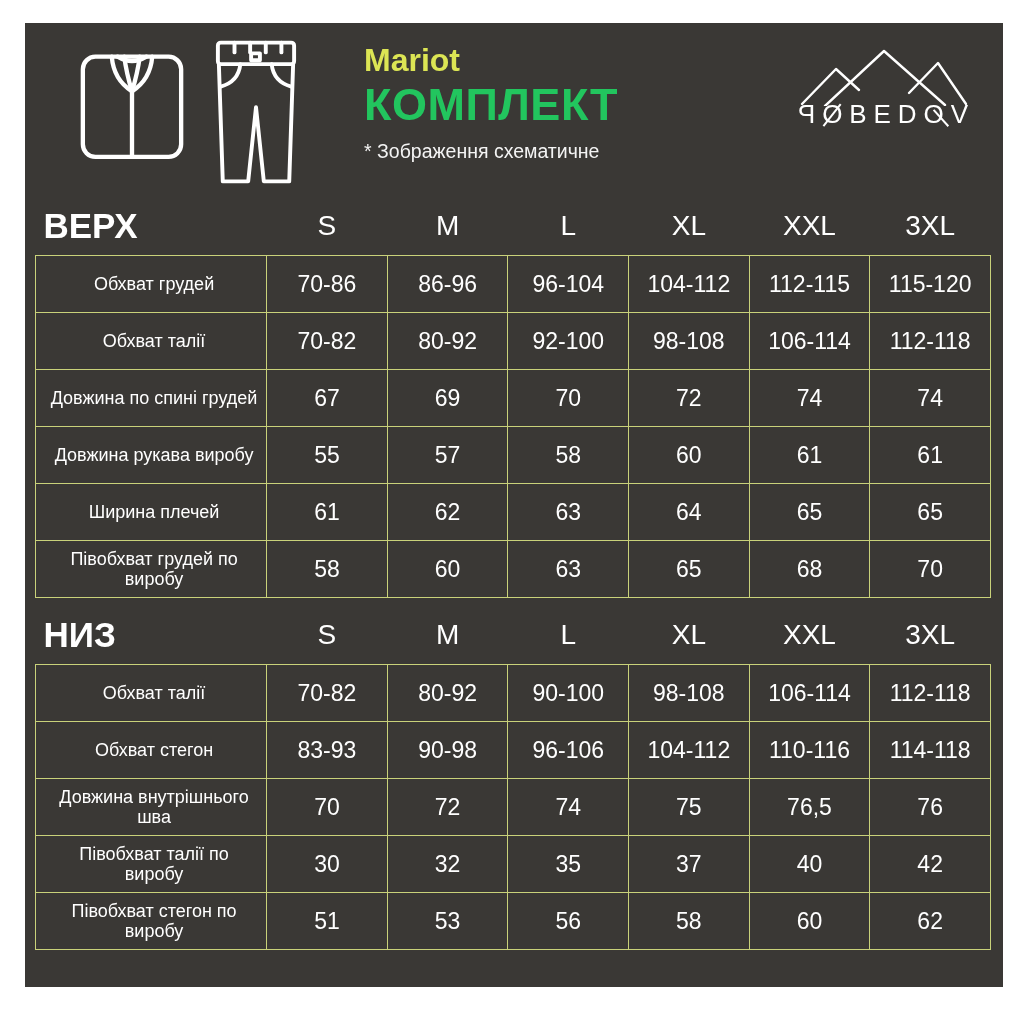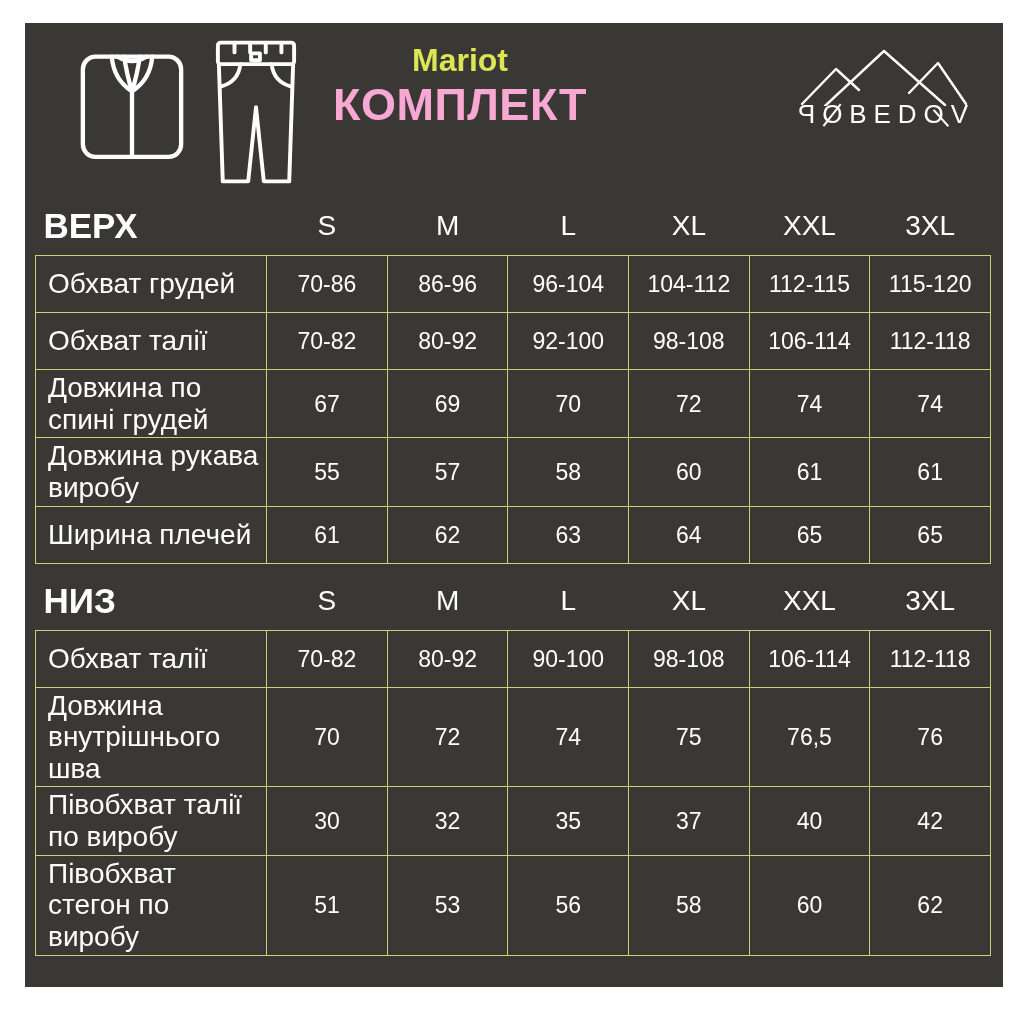--- a/index.html
+++ b/index.html
@@ -10,23 +10,23 @@
   }
   .canvas{
     position:absolute;left:25px;top:23px;width:978px;height:964px;
     background:#3a3835;color:#ffffff;box-sizing:border-box;overflow:hidden;
   }
 
   
   .hdr{display:flex;align-items:flex-start;padding:15px 34px 0 54px;height:166px;box-sizing:border-box;}
   .icon-shirt{width:106px;height:122px;flex:0 0 auto;margin-top:2px;}
   .icon-pants{width:86px;height:148px;flex:0 0 auto;margin-left:28px;}
-  .titleblock{margin-left:34px;padding-top:4px;text-align:center;}
+  .titleblock{margin-left:65px;padding-top:4px;}
   .product{font-size:32px;font-weight:600;color:#dce554;line-height:1.15;}
-  .title{font-size:45px;font-weight:800;color:#f9a8d4;letter-spacing:.5px;line-height:1.08;margin-top:2px;}
+  .title{font-size:45px;font-weight:800;color:#22c55e;letter-spacing:.5px;line-height:1.08;margin-top:2px;}
   .note{font-size:19.5px;color:#f4f4f4;line-height:1.42;font-weight:400;}
   .notes{margin-top:9px;}
   .logo{margin-left:auto;width:172px;display:flex;flex-direction:column;align-items:center;margin-top:10px;}
   .mountains{width:172px;height:58px;}
   .wordmark{
     width:170px;display:flex;justify-content:space-between;
     font-size:26px;font-weight:400;color:#ffffff;margin-top:-6px;line-height:1.1;
   }
   .wordmark span{display:inline-block;position:relative;}
   .wordmark .mirror{transform:scaleX(-1);}
@@ -44,21 +44,21 @@
   table.size-table{width:100%;border-collapse:collapse;table-layout:fixed;margin-top:11px;}
   table.size-table col.label-col{width:24.2%;}
   table.size-table col.size-col{width:12.633%;}
   table.size-table th{border:none;background:transparent;}
   th.section{font-size:35px;font-weight:700;text-align:left;padding:6px 0 9px 8px;color:#ffffff;}
   th.size{font-size:28px;font-weight:500;text-align:center;padding:6px 0 9px 0;color:#ffffff;}
   td{
     border:1.5px solid #c9d27a;text-align:center;vertical-align:middle;
     font-size:23px;font-weight:400;height:52px;padding:2px 6px;line-height:1.13;color:#ffffff;
   }
-  td.label{text-align:left;font-size:28px;padding-left:12px;}
+  td.label{text-align:center;font-size:18px;padding-left:12px;}
 </style>
 </head>
 <body>
 
 <div class="canvas">
 
   <header class="hdr">
 
     <svg class="icon-shirt" viewBox="0 0 110 124" fill="none" stroke="#ffffff" stroke-width="4.5" stroke-linecap="round" stroke-linejoin="round">
       <rect x="4" y="16" width="102" height="104" rx="13"></rect>
@@ -79,20 +79,21 @@
       <rect x="39" y="15" width="9" height="7"></rect>
       <path d="M6,26 L10,146 L36,146 L44,70 L52,146 L78,146 L82,26"></path>
       <path d="M28,26 Q26,44 8,49"></path>
       <path d="M60,26 Q62,44 80,49"></path>
     </svg>
 
     <div class="titleblock">
       <div class="product">Mariot</div>
       <div class="title">КОМПЛЕКТ</div>
       <div class="notes">
+        <div class="note">* Зображення схематичне</div>
       </div>
     </div>
 
     <div class="logo">
       <svg class="mountains" viewBox="0 0 170 58" fill="none" stroke="#ffffff" stroke-width="2.4" stroke-linecap="round" stroke-linejoin="round">
         <polyline points="4,56 38,21 61,42"></polyline>
         <polyline points="27,58 86,3 147,57"></polyline>
         <polyline points="111,45 140,15 168,56"></polyline>
       </svg>
       <div class="wordmark">
@@ -168,20 +169,29 @@
           </tr>
           <tr>
             <td class="label">Ширина плечей</td>
             <td>61</td>
             <td>62</td>
             <td>63</td>
             <td>64</td>
             <td>65</td>
             <td>65</td>
           </tr>
+          <tr>
+            <td class="label">Півобхват грудей по виробу</td>
+            <td>58</td>
+            <td>60</td>
+            <td>63</td>
+            <td>65</td>
+            <td>68</td>
+            <td>70</td>
+          </tr>
         </tbody>
       </table>
     <table class="size-table">
         <colgroup>
           <col class="label-col">
           <col class="size-col">
           <col class="size-col">
           <col class="size-col">
           <col class="size-col">
           <col class="size-col">
@@ -202,20 +212,29 @@
           <tr>
             <td class="label">Обхват талії</td>
             <td>70-82</td>
             <td>80-92</td>
             <td>90-100</td>
             <td>98-108</td>
             <td>106-114</td>
             <td>112-118</td>
           </tr>
           <tr>
+            <td class="label">Обхват стегон</td>
+            <td>83-93</td>
+            <td>90-98</td>
+            <td>96-106</td>
+            <td>104-112</td>
+            <td>110-116</td>
+            <td>114-118</td>
+          </tr>
+          <tr>
             <td class="label">Довжина внутрішнього шва</td>
             <td>70</td>
             <td>72</td>
             <td>74</td>
             <td>75</td>
             <td>76,5</td>
             <td>76</td>
           </tr>
           <tr>
             <td class="label">Півобхват талії по виробу</td>

